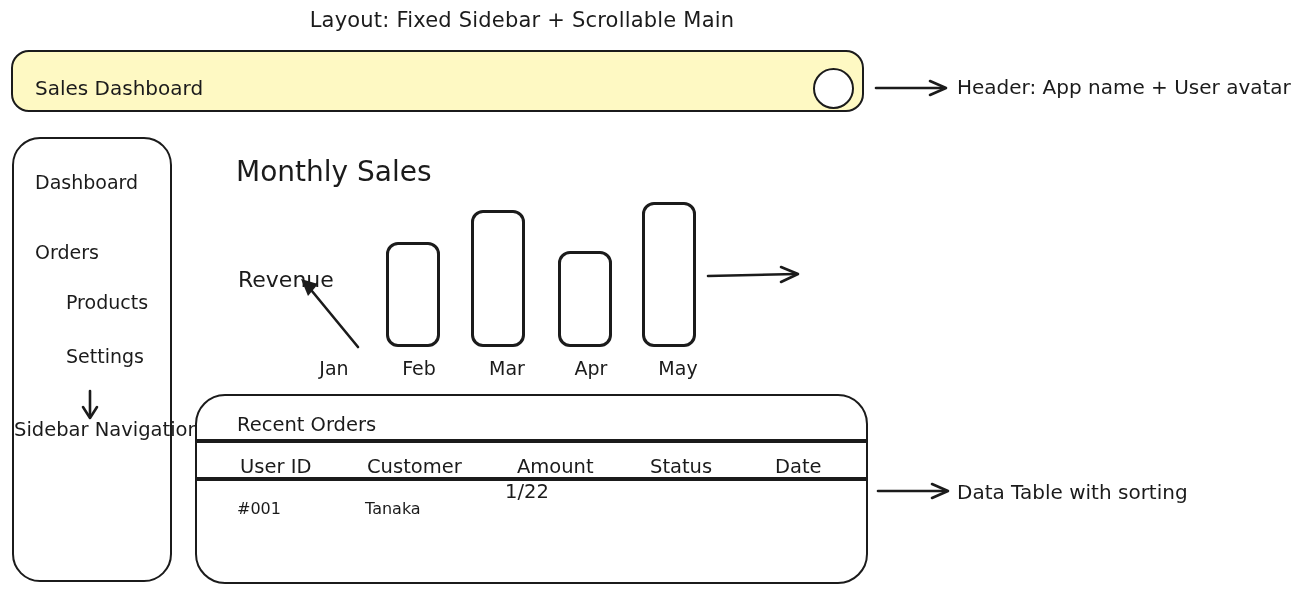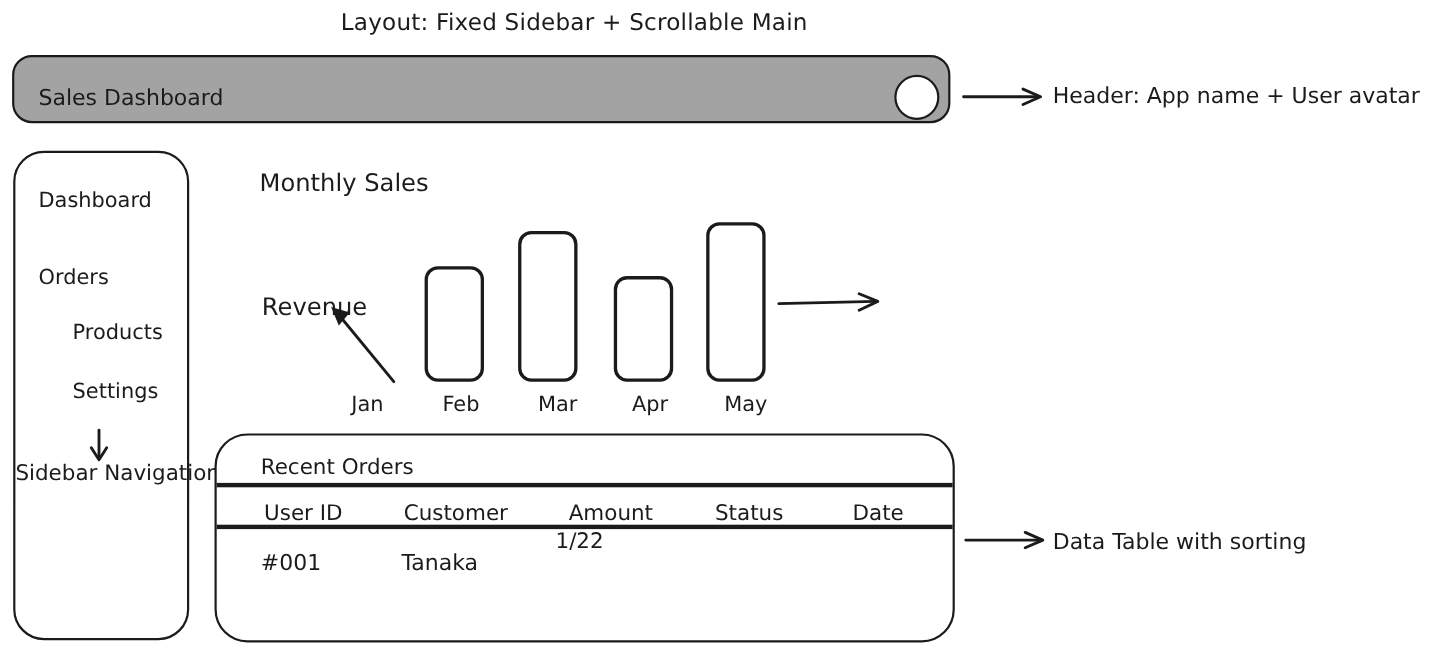--- a/index.html
+++ b/index.html
@@ -14,41 +14,41 @@
     overflow: hidden;
   }
   .txt { position: absolute; white-space: nowrap; color: #1b1b1b; }
 
   
   .page-title { left: 262px; top: 8px; width: 520px; text-align: center; font-size: 21px; letter-spacing: 0.2px; }
 
   
   .header-box {
     position: absolute; left: 11px; top: 50px; width: 853px; height: 62px;
-    border: 2.6px solid #1b1b1b; border-radius: 18px; background: #a3a3a3;
+    border: 2.6px solid #1b1b1b; border-radius: 18px; background: #fef9c3;
   }
   .app-name { left: 22px; top: 24px; font-size: 20px; }
   .avatar {
     position: absolute; left: 800px; top: 16px; width: 41px; height: 41px;
     border: 2.6px solid #1b1b1b; border-radius: 50%; background: #fff;
   }
 
   
   .sidebar-box {
     position: absolute; left: 12px; top: 137px; width: 160px; height: 445px;
     border: 2.6px solid #1b1b1b; border-radius: 28px; background: #fff;
   }
   .side-item { position: absolute; font-size: 19px; white-space: nowrap; cursor: default; }
   .si-0 { left: 21px; top: 32px; }
   .si-1 { left: 21px; top: 102px; }
   .si-2 { left: 52px; top: 152px; }
   .si-3 { left: 52px; top: 206px; }
 
   
-  .chart-title { left: 236px; top: 155px; font-size: 22px; }
+  .chart-title { left: 236px; top: 155px; font-size: 28px; }
   .chart-area { position: absolute; left: 236px; top: 195px; width: 490px; height: 200px; }
   .bar {
     position: absolute; width: 54px; background: #fff;
     border: 3px solid #1b1b1b; border-radius: 12px;
   }
   .bar-label { position: absolute; top: 162px; width: 84px; text-align: center; font-size: 19px; }
   .y-label { left: 238px; top: 267px; font-size: 22px; }
 
   
   .table-box {
@@ -59,21 +59,21 @@
   .tline { position: absolute; left: 0; width: 100%; height: 4px; background: #1b1b1b; }
   .tline-1 { top: 43px; }
   .tline-2 { top: 81px; }
   .th { position: absolute; top: 59px; font-size: 19.5px; white-space: nowrap; cursor: default; }
   .th-0 { left: 43px; }
   .th-1 { left: 170px; }
   .th-2 { left: 320px; }
   .th-3 { left: 453px; }
   .th-4 { left: 578px; }
   .pagination { position: absolute; left: 308px; top: 84px; font-size: 19.5px; }
-  .td { position: absolute; top: 103px; font-size: 20px; white-space: nowrap; }
+  .td { position: absolute; top: 103px; font-size: 16px; white-space: nowrap; }
   .td-0 { left: 40px; }
   .td-1 { left: 168px; }
 
   
   .ann { font-size: 20px; }
   .ann-header { left: 957px; top: 75px; }
   .ann-chart { left: 810px; top: 265px; }
   .ann-table { left: 957px; top: 480px; }
   .ann-sidebar { left: 14px; top: 418px; font-size: 19.5px; }
   .arrow-svg { position: absolute; overflow: visible; }

